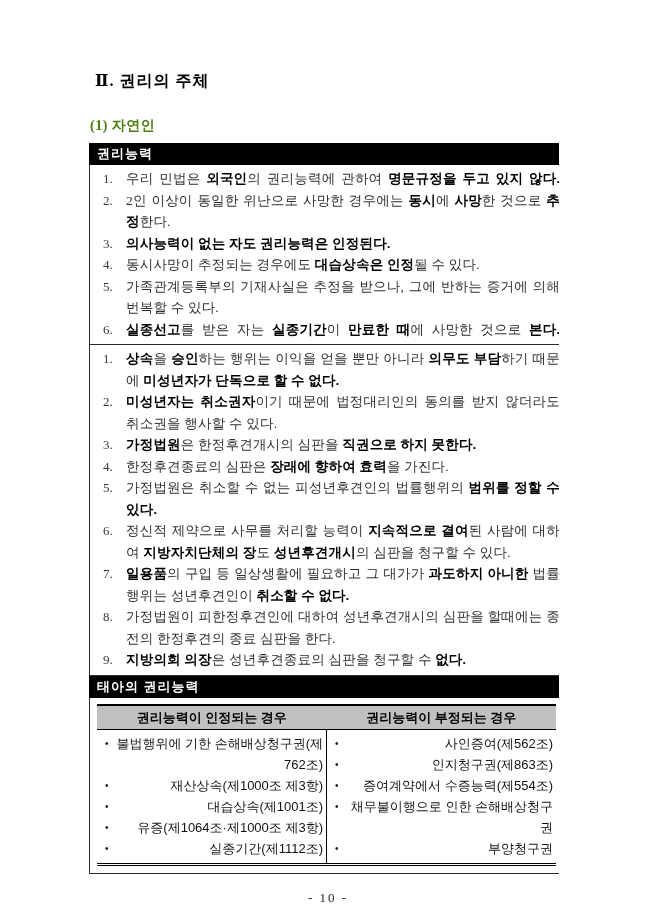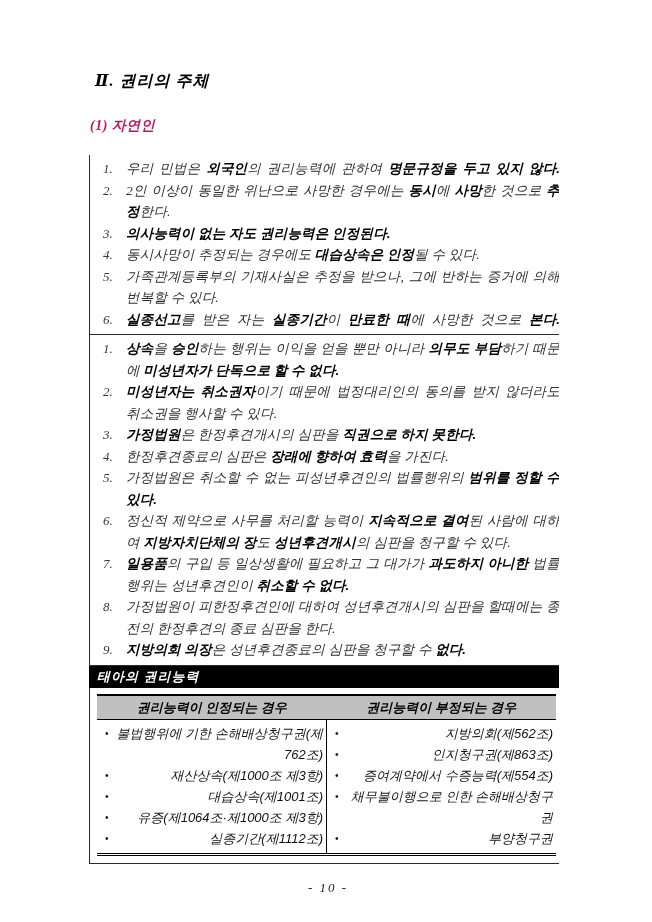--- a/index.html
+++ b/index.html
@@ -5,29 +5,28 @@
   :root{
     --bar-bg:#000000; --bar-fg:#ffffff; --th-bg:#c0c0c0;
     --border:#2a2a2a; --text:#2e2e2e; --bold:#000000; --paper:#ffffff;
   }
   *{box-sizing:border-box;margin:0;padding:0;}
   html,body{background:#fff;}
   .page{
     position:relative;width:559px;height:922px;background:var(--paper);
     font-family:"Liberation Serif","DejaVu Serif",serif;color:var(--text);
     overflow:hidden;
-    font-style:italic;
   }
   .content{position:absolute;left:89px;top:72px;width:478px;}
   .doc-title{
     font-size:16px;font-weight:bold;color:#000;margin-left:6px;
     letter-spacing:1px;line-height:18px;
   }
   .sub-title{
-    font-size:14px;font-weight:bold;color:#be185d;margin:28px 0 21px 1px;
+    font-size:14px;font-weight:bold;color:#4d7c0f;margin:28px 0 9px 1px;
     line-height:16px;letter-spacing:.5px;
   }
   .bar{
     background:var(--bar-bg);color:var(--bar-fg);
     font-family:"Liberation Sans","DejaVu Sans",sans-serif;
     font-weight:bold;font-size:13px;height:22px;line-height:22px;
     padding:0 8px;letter-spacing:1px;
   }
   .box{
     border:1.6px solid var(--border);border-top:none;
@@ -67,20 +66,21 @@
 </head>
 <body>
 
 <div class="page">
   <div class="content">
 
     <h1 class="doc-title">Ⅱ. 권리의 주체</h1>
     <h2 class="sub-title">(1) 자연인</h2>
 
     <section>
+      <div class="bar">권리능력</div>
       <div class="box">
         <div>
             <div class="item">
     <span class="num">1.</span>
     <p class="txt fill"><span>우리 민법은 </span><span class="b">외국인</span><span>의 권리능력에 관하여 </span><span class="b">명문규정을 두고 있지 않다.</span></p>
   </div>
             <div class="item">
     <span class="num">2.</span>
     <p class="txt"><span>2인 이상이 동일한 위난으로 사망한 경우에는 </span><span class="b">동시</span><span>에 </span><span class="b">사망</span><span>한 것으로 </span><span class="b">추정</span><span>한다.</span></p>
   </div>
@@ -177,21 +177,21 @@
     <span class="cell-text">유증(제1064조·제1000조 제3항)</span>
   </div>
                   <div class="cell-row">
     <span class="bullet">•</span>
     <span class="cell-text">실종기간(제1112조)</span>
   </div>
                 </td>
               <td>
                   <div class="cell-row">
     <span class="bullet">•</span>
-    <span class="cell-text">지방의회(제562조)</span>
+    <span class="cell-text">사인증여(제562조)</span>
   </div>
                   <div class="cell-row">
     <span class="bullet">•</span>
     <span class="cell-text">인지청구권(제863조)</span>
   </div>
                   <div class="cell-row">
     <span class="bullet">•</span>
     <span class="cell-text">증여계약에서 수증능력(제554조)</span>
   </div>
                   <div class="cell-row">

